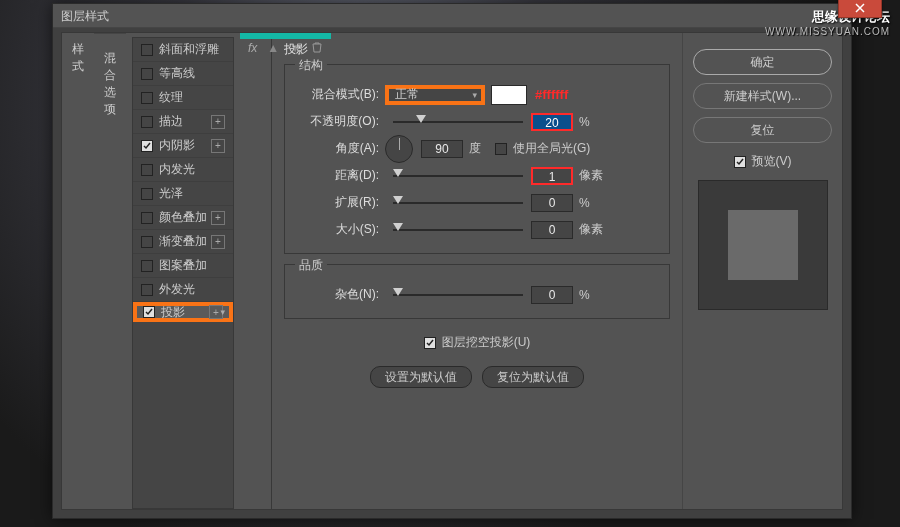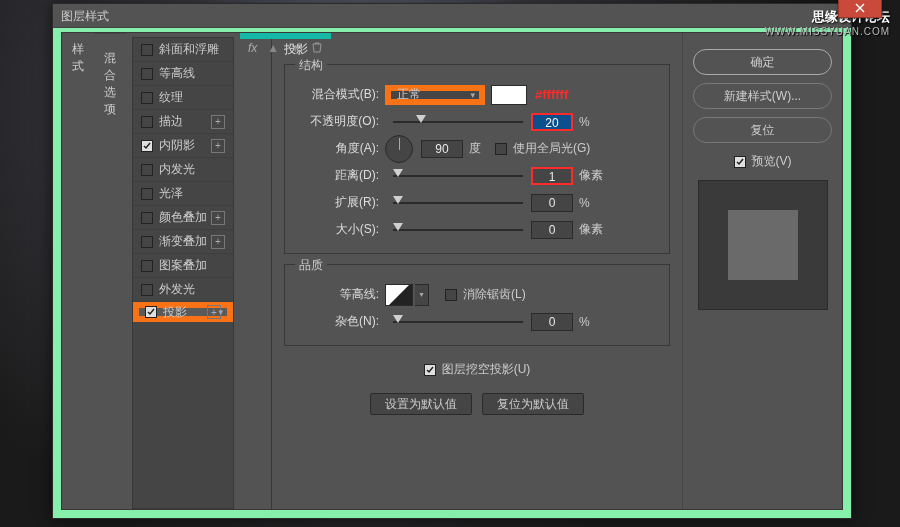--- a/index.html
+++ b/index.html
@@ -3,21 +3,21 @@
 <meta charset="utf-8">
 <style>
 *{box-sizing:border-box;margin:0;padding:0;font-family:"Microsoft YaHei",sans-serif;font-size:12px;color:#ccc}
 body{background:#1a1a1a;width:900px;height:527px;overflow:hidden;position:relative}
 .bg-blur{position:absolute;inset:0;background:radial-gradient(circle at 40% 20%,#7a8090 0%,#3a3a42 30%,#1a1a1a 70%)}
 .watermark{position:absolute;top:8px;right:10px;z-index:100;text-align:right}
 .watermark .w1{font-size:13px;color:#fff;font-weight:bold;text-shadow:1px 1px 2px #000}
 .watermark .w2{font-size:10px;color:#bbb;text-shadow:1px 1px 1px #000;letter-spacing:1px}
 .closebar{position:absolute;top:0;right:18px;width:44px;height:18px;background:#c94a3b;border:1px solid #963528;border-top:none;text-align:center;z-index:101;box-shadow:0 1px 2px rgba(0,0,0,.5)}
 .closebar svg{width:10px;height:10px;margin-top:3px}
-.dialog{position:absolute;left:52px;top:3px;width:800px;height:516px;background:#86efac;border:1px solid #2a2a2a;box-shadow:0 0 15px rgba(0,0,0,.6)}
+.dialog{position:absolute;left:52px;top:3px;width:800px;height:516px;background:#404040;border:1px solid #2a2a2a;box-shadow:0 0 15px rgba(0,0,0,.6)}
 .titlebar{height:24px;background:#535353;padding:4px 8px;border-bottom:1px solid #454545}
 .inner{position:absolute;left:8px;top:28px;right:8px;bottom:8px;background:#535353;border:1px solid #383838;display:flex}
 .sidebar{width:210px;border-right:1px solid #383838;display:flex;}
 .sb-head{padding:8px 10px}
 .sb-head2{padding:16px 10px;border-top:1px solid #454545}
 .sb-list{flex:1;background:#454545;border:1px solid #383838;margin:4px 6px 0}
 .sb-row{display:flex;align-items:center;height:24px;padding:0 8px;border-bottom:1px solid #3e3e3e}
 .sb-row.child{}
 .sb-row.sel{background:#5a5a5a}
 .cb{width:12px;height:12px;border:1px solid #222;background:#454545;margin-right:6px;display:inline-flex;align-items:center;justify-content:center}
@@ -27,37 +27,37 @@
 .sb-foot{height:24px;border-top:6px solid #14b8a6;display:flex;align-items:center;padding:0 8px;gap:10px}
 .fx{font-style:italic;color:#aaa}
 .arrow{color:#888}
 .trash{margin-left:auto}
 .main{flex:1;padding:8px 12px}
 .sect{color:#e0e0e0;margin-bottom:6px}
 .fs{border:1px solid #383838;padding:16px 10px 10px;margin-bottom:10px;position:relative}
 .fs-label{position:absolute;top:-8px;left:10px;background:#535353;padding:0 4px}
 .row{display:flex;align-items:center;height:27px}
 .lab{width:90px;text-align:right;padding-right:6px;color:#ddd}
-.sel{height:20px;width:100px;background:#454545;border:6px solid #f97316;display:flex;align-items:center;padding:0 6px;position:relative}
+.sel{height:20px;width:100px;background:#454545;border:4px solid #f97316;display:flex;align-items:center;padding:0 6px;position:relative}
 .sel::after{content:"▾";position:absolute;right:4px;color:#aaa;font-size:9px}
 .swatch{width:36px;height:20px;border:1px solid #2a2a2a;margin-left:6px}
 .hex{color:#ff2a2a;font-size:13px;font-weight:bold;margin-left:8px}
 .slider{position:relative;width:130px;height:14px;margin:0 8px}
 .track{height:2px;background:#2a2a2a;position:absolute;top:6px;left:0;right:0}
 .thumb{position:absolute;top:0;width:0;height:0;border-left:5px solid transparent;border-right:5px solid transparent;border-top:8px solid #d0d0d0}
 .num{width:42px;height:18px;background:#454545;border:1px solid #2a2a2a;text-align:center;line-height:16px;color:#e8e8e8}
 .num.hi{border:2px solid #ff2a2a;background:#0b4f8c;color:#fff}
 .redbox{border:2px solid #ff2a2a}
 .unit{margin-left:6px;color:#ccc}
 .dial{width:28px;height:28px;border-radius:50%;border:1px solid #2a2a2a;background:#454545;position:relative;margin-right:8px}
 .dial::after{content:"";position:absolute;width:1px;height:12px;background:#aaa;left:50%;top:2px}
 .contour{width:28px;height:22px;border:1px solid #2a2a2a;background:linear-gradient(135deg,#fff 0%,#fff 48%,#222 52%,#222 100%);margin-right:2px}
 .caret{width:14px;height:22px;border:1px solid #2a2a2a;border-left:none;background:#454545;display:flex;align-items:center;justify-content:center;font-size:8px;color:#aaa}
 .btn-row{display:flex;gap:10px;justify-content:center;margin-top:10px}
-.sbtn{height:22px;padding:0 14px;border:1px solid #2a2a2a;background:#454545;display:flex;align-items:center;border-radius:2px}
+.sbtn{height:22px;padding:0 14px;border:1px solid #2a2a2a;background:#454545;display:flex;align-items:center;border-radius:10px}
 .rightcol{width:160px;padding:16px 10px;border-left:1px solid #454545}
 .rbtn{height:26px;border:1px solid #777;border-radius:13px;display:flex;align-items:center;justify-content:center;margin-bottom:8px;background:#535353}
 .rbtn.primary{border-color:#aaa}
 .prev-cb{display:flex;align-items:center;justify-content:center;margin:10px 0}
 .preview{width:130px;height:130px;border:1px solid #2a2a2a;background:#3a3a3a;display:flex;align-items:center;justify-content:center;margin:6px auto}
 .preview-inner{width:70px;height:70px;background:#6a6a6a}
 </style>
 </head>
 <body>
 
@@ -204,28 +204,20 @@
               <div class="thumb" style="left:0"></div>
             </div>
           <div class="num">0</div>
           <span class="unit">像素</span>
         </div>
       </div>
 
       <div class="fs">
         <span class="fs-label">品质</span>
         <div class="row">
-          <span class="lab">等高线:</span>
-          <div class="contour"></div>
-          <div class="caret">▾</div>
-          <span style="width:16px"></span>
-          <span class="cb"></span>
-          <span>消除锯齿(L)</span>
-        </div>
-        <div class="row">
           <span class="lab">杂色(N):</span>
           <div class="slider">
               <div class="track"></div>
               <div class="thumb" style="left:0"></div>
             </div>
           <div class="num">0</div>
           <span class="unit">%</span>
         </div>
       </div>
 

